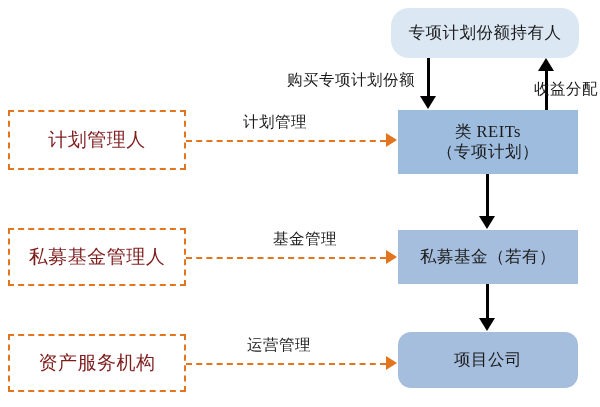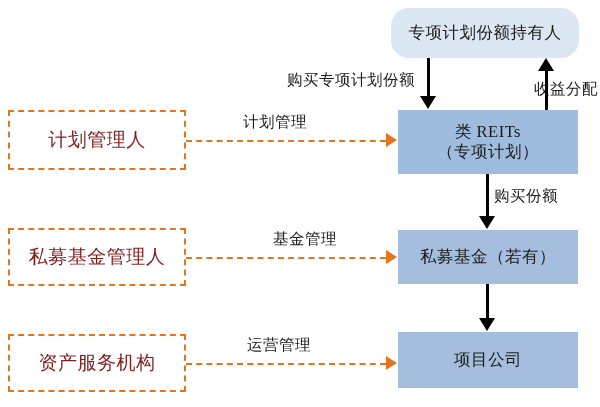--- a/index.html
+++ b/index.html
@@ -55,20 +55,21 @@
     width: 180px;
     height: 54px;
     background: #a6bedd;
   }
   .box-project {
     left: 398px;
     top: 332px;
     width: 180px;
     height: 56px;
     background: #a6bedd;
+    border-radius: 13px;
   }
   .box .line2 {
     display: block;
   }
 
   
   .dbox {
     position: absolute;
     box-sizing: border-box;
     border: 2.5px dashed #e2751e;
@@ -208,16 +209,15 @@
   <div class="vline a3-line"></div>
   <div class="arrow-down a3-head"></div>
 
   <div class="vline a4-line"></div>
   <div class="arrow-down a4-head"></div>
 
   <div class="label lbl-buy-plan">购买专项计划份额</div>
   <div class="label lbl-income">收益分配</div>
   <div class="label lbl-plan-mgmt">计划管理</div>
   <div class="label lbl-fund-mgmt">基金管理</div>
-  <div class="label lbl-buy-share">购买份额</div>
   <div class="label lbl-op-mgmt">运营管理</div>
 
 </div>
 
 </body></html>

